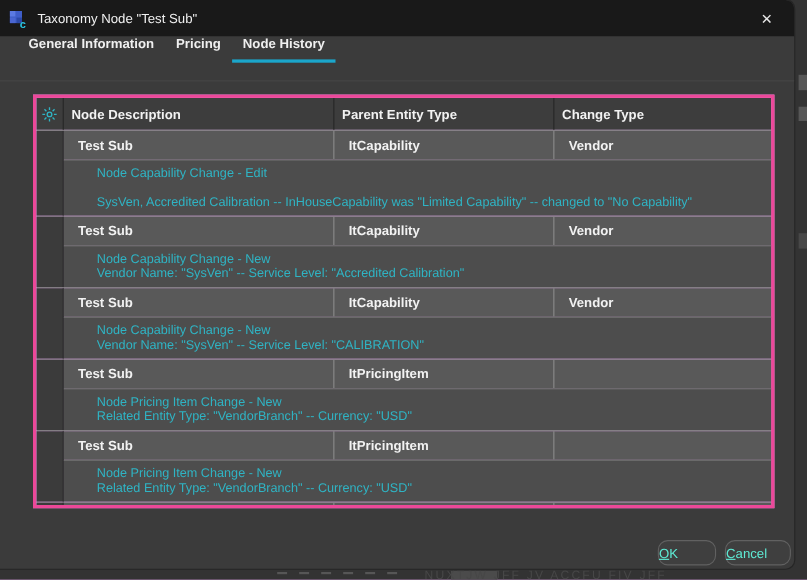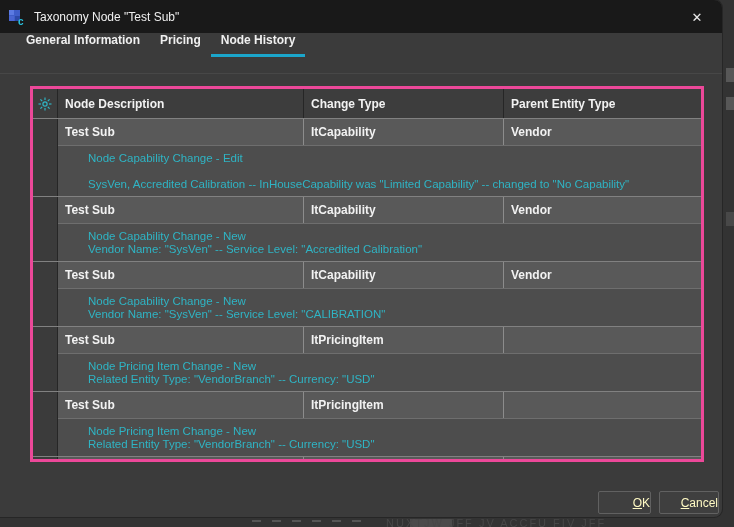--- a/index.html
+++ b/index.html
@@ -69,39 +69,39 @@
     border-right:1px solid #262626; overflow:hidden; white-space:nowrap;
   }
   .ghead .hcell:last-child { border-right:none; }
   .gutter-head { display:flex; align-items:center; justify-content:center; border-right:1px solid #262626; }
 
   .group { display:grid; grid-template-columns:25px 649px; border-top:1px solid #818181; }
   .group-gutter { background:#3b3b3b; border-right:1px solid #262626; }
   .group-body { display:flex; flex-direction:column; }
   .datarow { display:grid; grid-template-columns:246px 200px 1fr; height:26px; background:#595959; }
   .dcell {
-    display:flex; align-items:center; padding-left:7px;
+    display:flex; align-items:center; padding-left:13px;
     color:#f2f2f2; font-size:12px; font-weight:bold;
     border-right:1px solid #8c8c8c; overflow:hidden; white-space:nowrap;
   }
   .dcell:last-child { border-right:none; }
   .detailrow {
     background:#4d4d4d; border-top:1px solid #6e6e6e;
     padding:6px 6px 5px 30px;
   }
   .detail-line {
     color:#2fb4c4; font-size:11.5px; line-height:13px; white-space:nowrap; overflow:hidden;
   }
 
   
   .btn {
     position:absolute; top:491px; height:23px; box-sizing:border-box;
-    background:#3f3f3f; border:1px solid #616161; border-radius:2px;
-    color:#fef9c3; font-size:12px;
-    display:flex; align-items:center; justify-content:flex-end; cursor:pointer;
+    background:#3f3f3f; border:1px solid #616161; border-radius:9px;
+    color:#5eead4; font-size:12px;
+    display:flex; align-items:center; justify-content:flex-start; cursor:pointer;
   }
   .btn .u { text-decoration:underline; }
   .btn-ok { left:598px; width:53px; }
   .btn-cancel { left:659px; width:60px; }
 </style>
 </head>
 <body>
 
 <div class="bg-notch" style="top:68px; height:14px;"></div>
 <div class="bg-notch" style="top:97px; height:13px;"></div>
@@ -151,22 +151,22 @@
             <line x1="0.5" y1="7" x2="3" y2="7"></line>
             <line x1="11" y1="7" x2="13.5" y2="7"></line>
             <line x1="2.4" y1="2.4" x2="4.2" y2="4.2"></line>
             <line x1="9.8" y1="9.8" x2="11.6" y2="11.6"></line>
             <line x1="2.4" y1="11.6" x2="4.2" y2="9.8"></line>
             <line x1="9.8" y1="4.2" x2="11.6" y2="2.4"></line>
           </g>
         </svg>
       </div>
       <div class="hcell">Node Description</div>
+      <div class="hcell">Parent Entity Type</div>
       <div class="hcell">Change Type</div>
-      <div class="hcell">Parent Entity Type</div>
     </div>
     <div id="grid-groups">
         <div class="group">
           <div class="group-gutter"></div>
           <div class="group-body">
             <div class="datarow">
               <div class="dcell">Test Sub</div>
               <div class="dcell">ItCapability</div>
               <div class="dcell">Vendor</div>
             </div>

